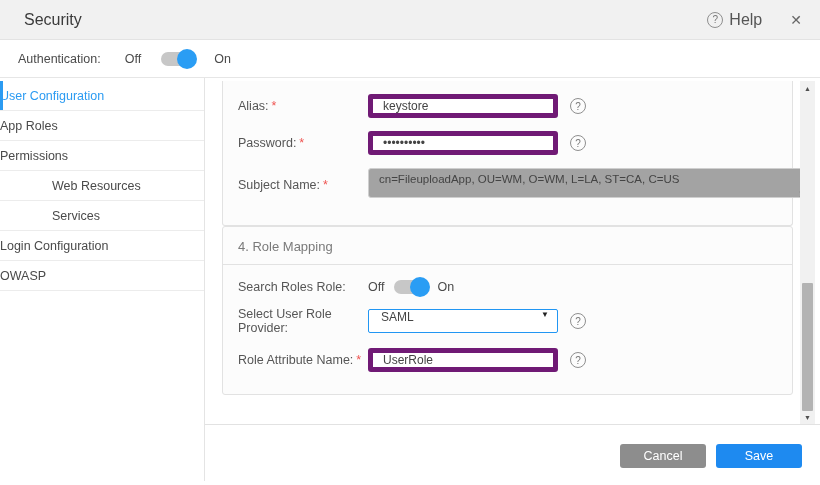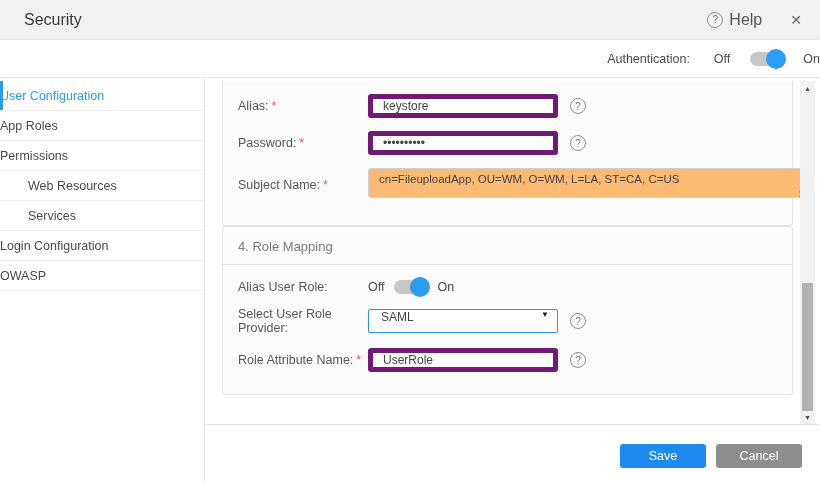--- a/index.html
+++ b/index.html
@@ -22,21 +22,21 @@
     display: inline-flex; align-items: center; justify-content: center;
     width: 16px; height: 16px; border: 1px solid #8f8f8f; border-radius: 50%;
     font-size: 10px; color: #777; background: transparent; flex: 0 0 auto;
   }
   .help-group .help-text { font-size: 16px; color: #555; }
   .close-x { font-size: 14px; color: #666; cursor: pointer; line-height: 1; }
 
   
   .authbar {
     height: 38px; background: #fff; border-bottom: 1px solid #e6e6e6;
-    display: flex; align-items: center; padding-left: 18px; gap: 10px; justify-content: flex-end;
+    display: flex; align-items: center; padding-left: 18px; gap: 10px;
   }
   .authbar .lbl { font-size: 12.5px; color: #4a4a4a; margin-right: 14px; }
   .offon { font-size: 12.5px; color: #4a4a4a; }
 
   
   .switch { position: relative; width: 33px; height: 14px; border-radius: 7px;
     background: #c7c7c7; margin: 0 10px; cursor: pointer; flex: 0 0 auto; }
   .switch .knob {
     position: absolute; width: 20px; height: 20px; border-radius: 50%;
     background: #2a9df4; top: -3px; right: -3px;
@@ -46,21 +46,21 @@
   .bodywrap { display: flex; height: 403px; }
   .sidebar {
     width: 205px; flex: 0 0 205px; border-right: 1px solid #e4e4e4;
     padding-top: 3px; background: #fff;
   }
   .nav-item {
     height: 30px; display: flex; align-items: center;
     border-bottom: 1px solid #ececec; 
     font-size: 12.5px; color: #4a4a4a; cursor: pointer; position: relative;
   }
-  .nav-item.indent { padding-left: 28px; }
+  .nav-item.indent { padding-left: 52px; }
   .nav-item.active { color: #2b9bf2; }
   .nav-item.active::before {
     content: ""; position: absolute; left: 0; top: 0; bottom: 0; width: 3px;
     background: #2b9bf2;
   }
 
   .main { flex: 1; position: relative; background: #fff; }
 
   
   .panel {
@@ -73,21 +73,21 @@
   .frow { display: flex; align-items: center; margin-bottom: 13px; }
   .flabel { width: 130px; flex: 0 0 130px; font-size: 12.5px; color: #565656; }
   .req { color: #ef5350; margin-left: 3px; }
   .tinput {
     width: 190px; height: 24px; border: 5px solid #701a75; border-radius: 3px;
     background: #fff; font-size: 12px; color: #444; padding: 0 10px;
     font-family: "Liberation Sans", sans-serif; outline: none;
   }
   .tarea {
     width: 443px; height: 30px; border: 1px solid #cfcfcf; border-radius: 3px;
-    background: #fdba74; font-size: 11.5px; color: #444; padding: 4px 10px;
+    background: #a3a3a3; font-size: 11.5px; color: #444; padding: 4px 10px;
     font-family: "Liberation Sans", sans-serif; resize: both; outline: none; overflow: hidden;
   }
   .fieldhelp { margin-left: 12px; cursor: pointer; }
 
   .section-hd {
     padding: 12px 15px 10px 15px; font-size: 13px; color: #7a7a7a;
     border-bottom: 1px solid #e2e2e2; margin: 0 0 0 0;
   }
   .panel-2 .rows { padding: 15px 15px 0 15px; }
 
@@ -209,21 +209,21 @@
             <span class="ta-grip"></span>
           </span>
           <span class="qmark fieldhelp">?</span>
         </div>
       </div>
 
       <div class="panel panel-2">
         <div class="section-hd">4. Role Mapping</div>
         <div class="rows">
           <div class="frow">
-            <span class="flabel">Alias User Role:</span>
+            <span class="flabel">Search Roles Role:</span>
             <span class="offon">Off</span>
             <span class="switch">
               <span class="knob"></span>
             </span>
             <span class="offon">On</span>
           </div>
           <div class="frow">
             <span class="flabel">Select User Role Provider:</span>
             <span class="selectbox">
               <span class="sel-val">SAML</span>
@@ -242,19 +242,19 @@
       </div>
 
       <div class="scrollbar">
         <span class="sb-arrow sb-up">▲</span>
         <span class="sb-thumb"></span>
         <span class="sb-arrow sb-down">▼</span>
       </div>
 
       <div class="footer-line"></div>
       <div class="footer">
+        <button class="btn btn-cancel">Cancel</button>
         <button class="btn btn-save">Save</button>
-        <button class="btn btn-cancel">Cancel</button>
       </div>
 
     </div>
   </div>
 </div>
 
 </body></html>

